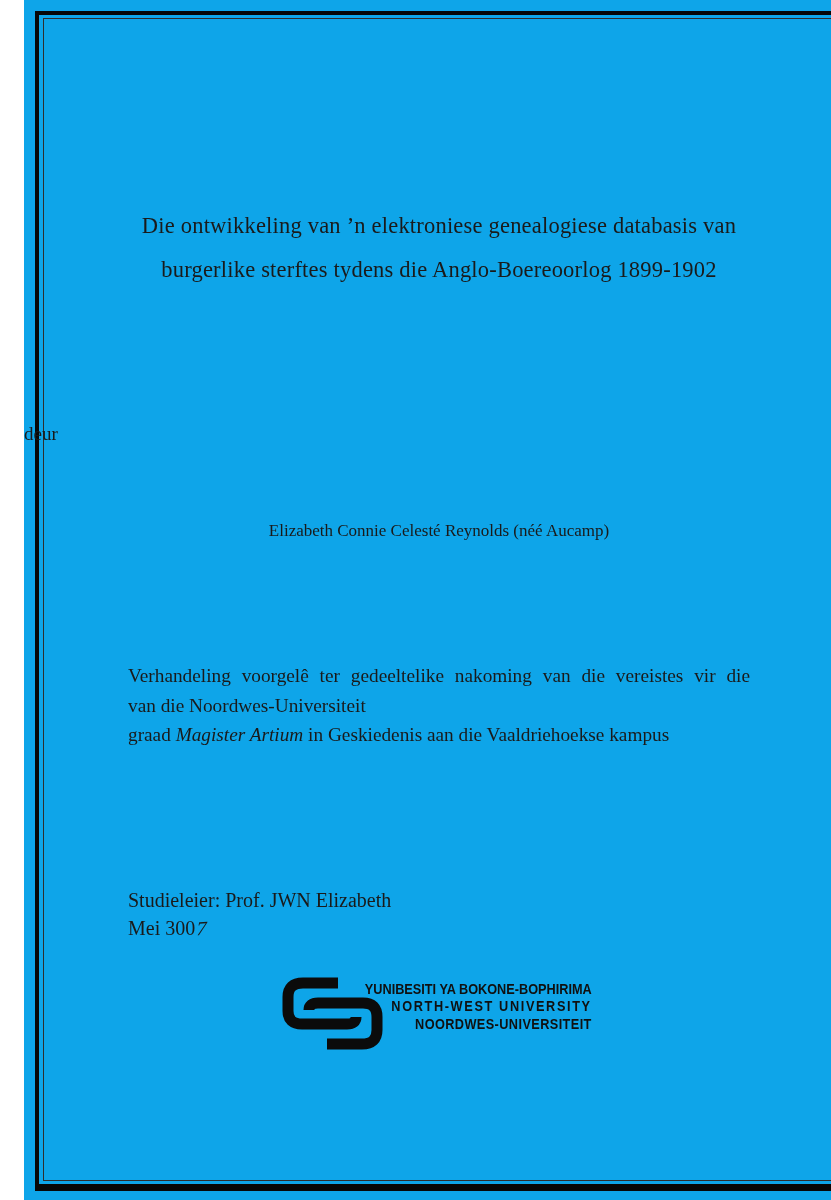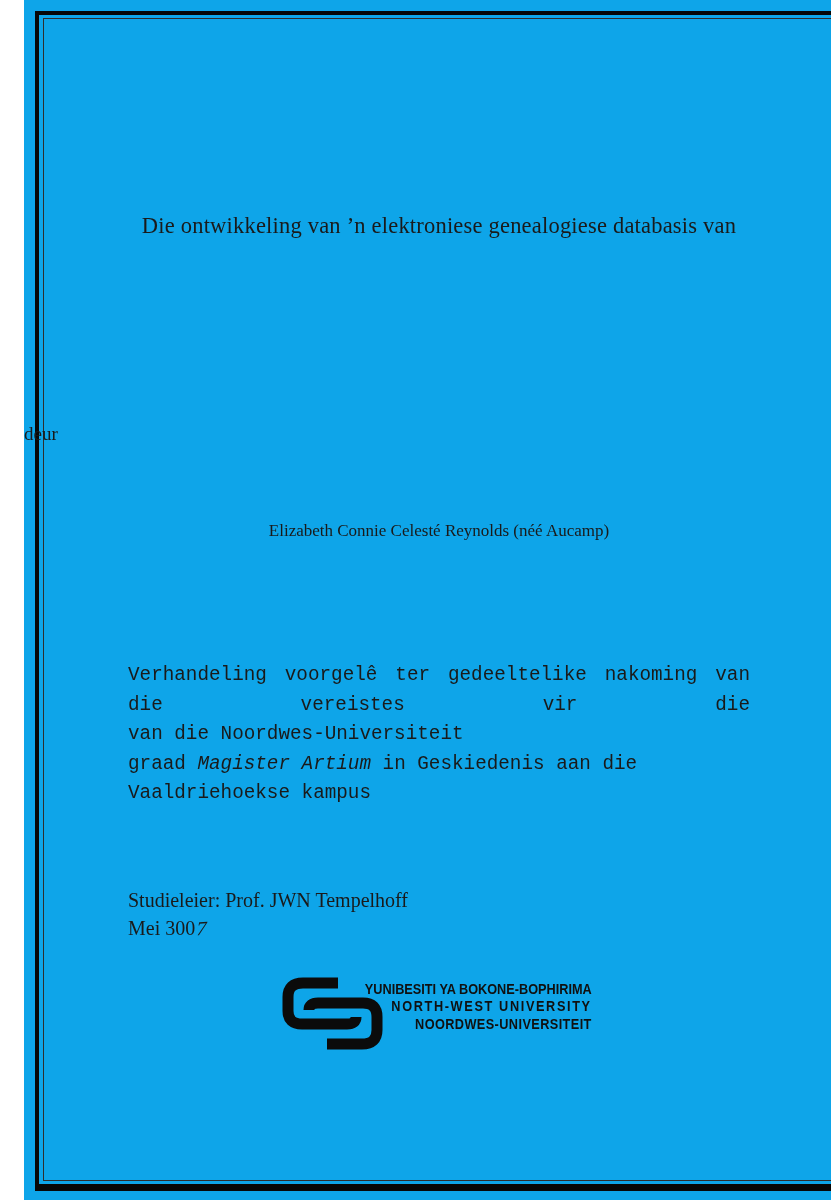--- a/index.html
+++ b/index.html
@@ -52,21 +52,20 @@
     left: 0; right: 0; top: 521px;
     text-align: center;
     font-size: 17px;
   }
 
   .statement {
     position: absolute;
     left: 104px; width: 622px; top: 661px;
     font-size: 19.3px;
     line-height: 29.5px;
-    font-family: Liberation Mono, monospace;
   }
   .statement .justified {
     text-align: justify;
     text-align-last: justify;
     text-justify: inter-word;
   }
 
   .supervisor-block {
     position: absolute;
     left: 104px; top: 887px;
@@ -103,34 +102,35 @@
 </head>
 <body>
 
 <div class="page">
 
   <div class="frame-outer"></div>
   <div class="frame-inner"></div>
 
   <div class="title">
     <div>Die ontwikkeling van ’n elektroniese genealogiese databasis van</div>
+    <div>burgerlike sterftes tydens die Anglo-Boereoorlog 1899-1902</div>
   </div>
 
   <div class="deur">deur</div>
 
   <div class="author">Elizabeth Connie Celesté Reynolds (néé Aucamp)</div>
 
   <div class="statement">
     <div class="justified">Verhandeling voorgelê ter gedeeltelike nakoming van die vereistes vir die</div>
     <div>van die Noordwes-Universiteit</div>
     <div><span>graad </span><i>Magister Artium</i><span> in Geskiedenis aan die Vaaldriehoekse kampus</span></div>
   </div>
 
   <div class="supervisor-block">
-    <div>Studieleier: Prof. JWN Tempelhoff</div>
+    <div>Studieleier: Prof. JWN Elizabeth</div>
     <div><span>Mei 300</span><span class="seven">7</span></div>
   </div>
 
   <svg class="logo-mark" viewBox="0 0 103 85" xmlns="http://www.w3.org/2000/svg" aria-hidden="true">
     <g fill="none" stroke="#0b0b0b" stroke-width="11" stroke-linecap="butt">
       <path d="M 57 12 H 22 Q 7 12 7 26 V 40 Q 7 53 21 53 H 66 Q 75 53 75 46"></path>
       <path d="M 46 73 H 81 Q 96 73 96 59 V 46 Q 96 32 82 32 H 37 Q 28 32 28 39"></path>
     </g>
   </svg>
 

